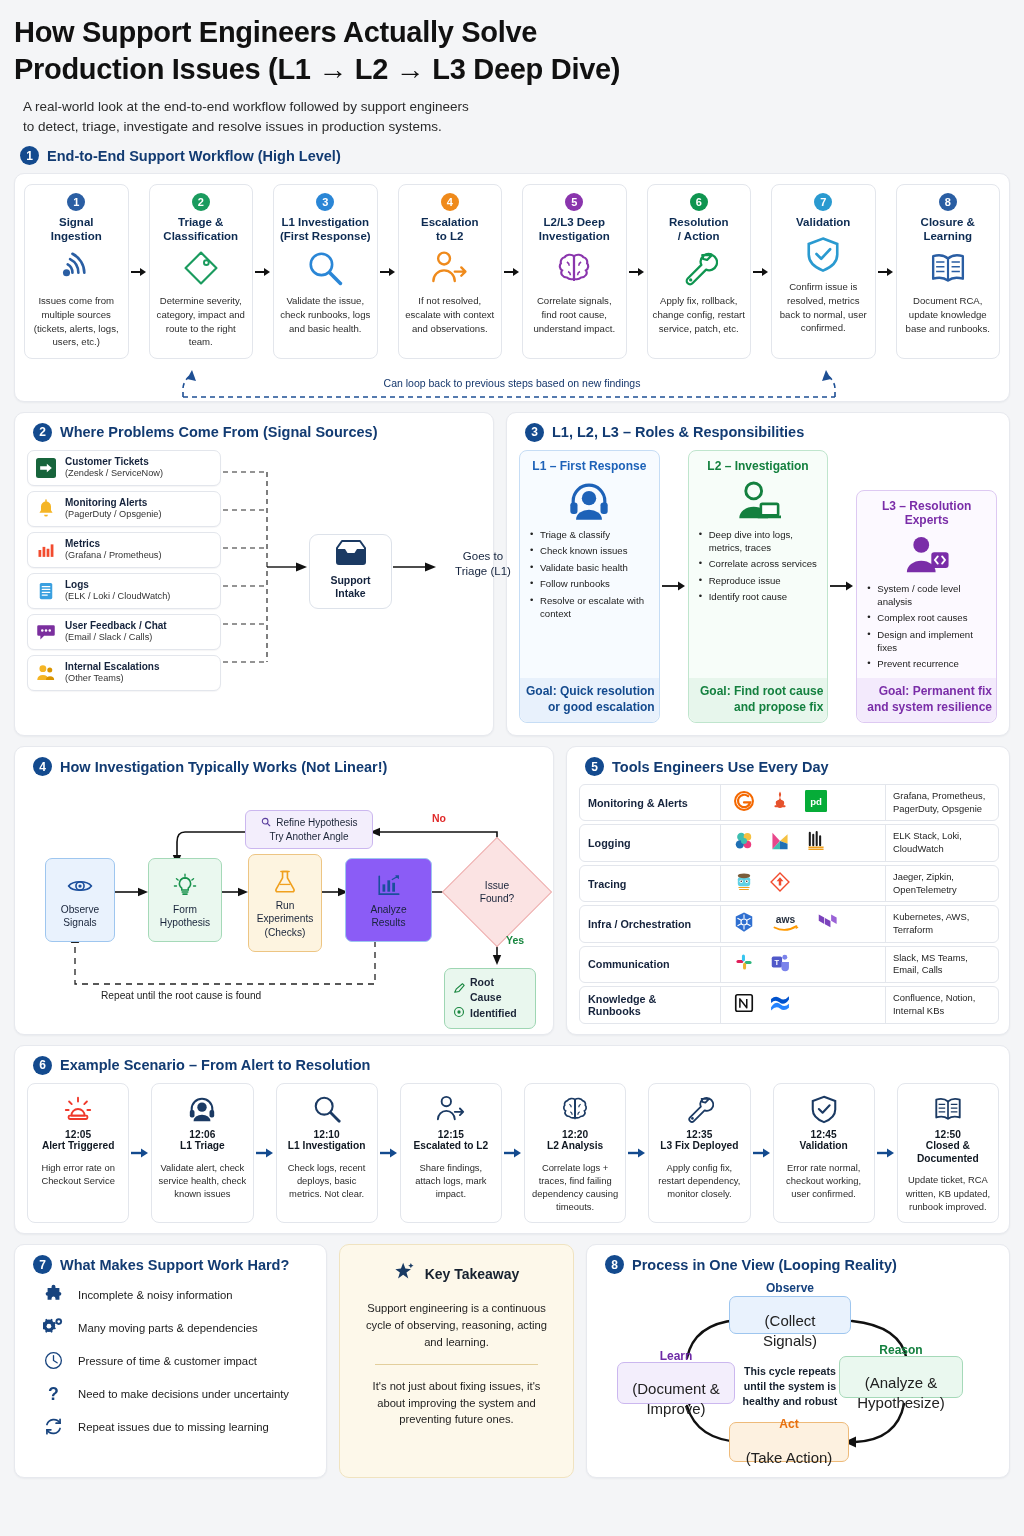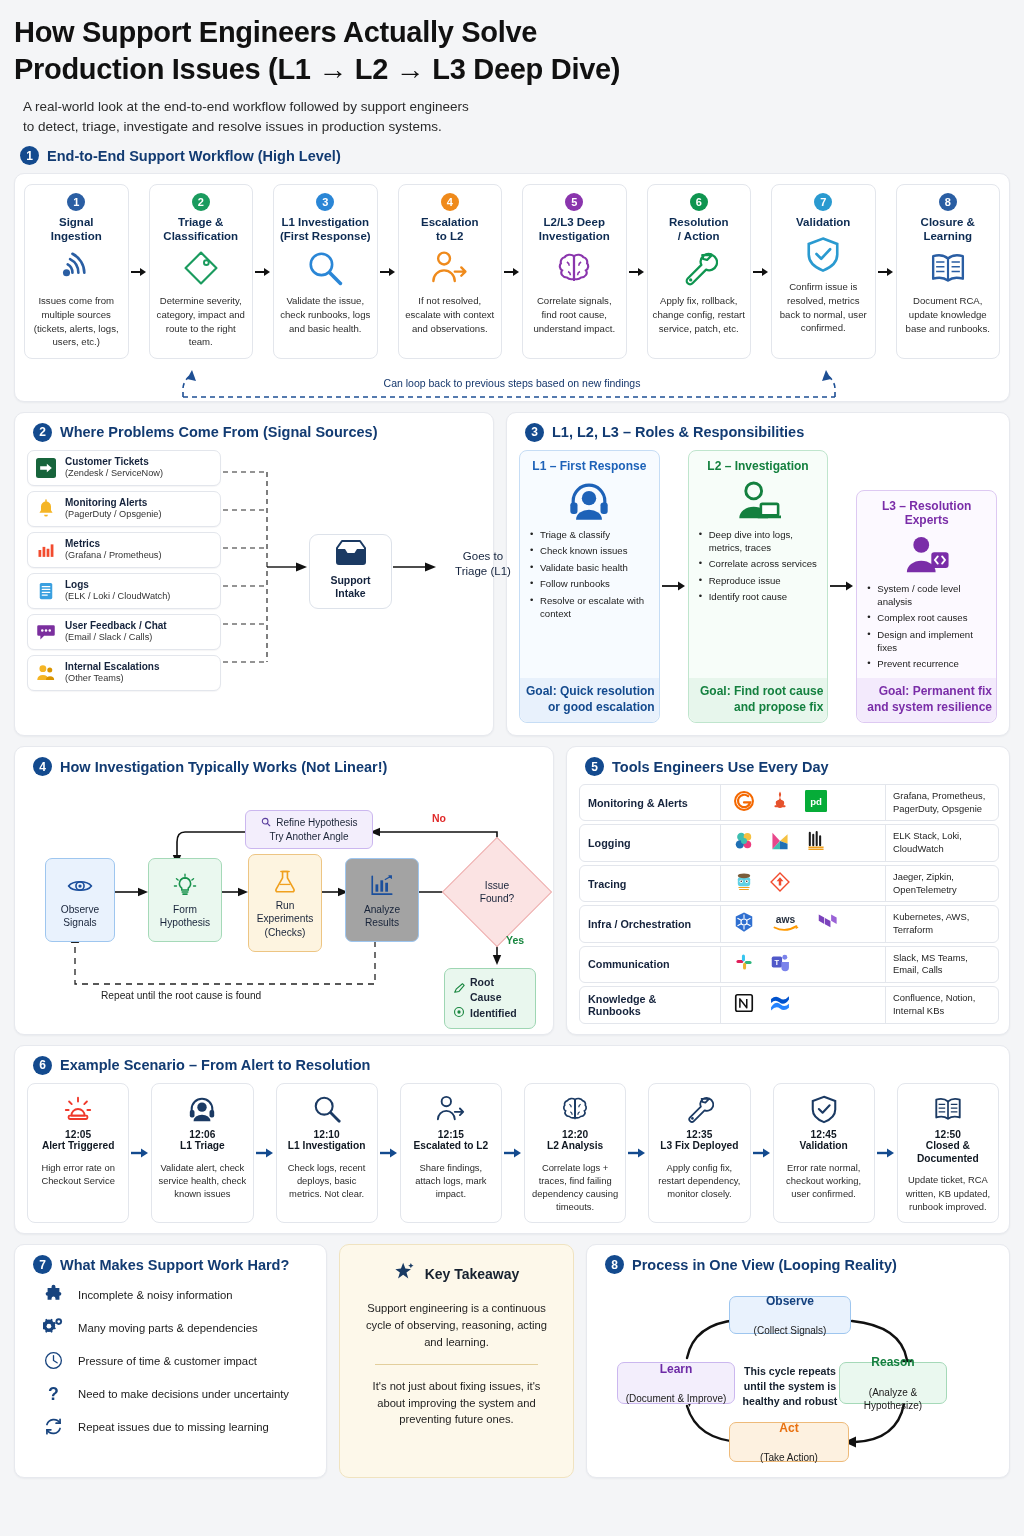--- a/index.html
+++ b/index.html
@@ -170,21 +170,21 @@
   .tk-p { font-size: 11.2px; line-height: 1.5; text-align: center; color: #1e1e1e; }
   .tk-div { width: 86%; height: 1px; background: #e3cf9c; margin: 13px 0; }
 
   #sec8 { flex: 1 1 auto; padding: 10px 12px 10px 12px; }
   .cycle { position: relative; height: 185px; }
   .cyc-box {
     position: absolute; border-radius: 7px; text-align: center; padding: 6px 7px;
     display: flex; flex-direction: column; justify-content: center;
   }
   .cyc-t { font-size: 12px; font-weight: bold; line-height: 1.2; }
-  .cyc-s { font-size: 10px; color: #202020; line-height: 1.3; margin-top: 16px; text-align: center; }
+  .cyc-s { font-size: 15px; color: #202020; line-height: 1.3; margin-top: 16px; text-align: center; }
   .cyc-note {
     position: absolute; text-align: center; font-size: 10.6px; font-weight: bold;
     line-height: 1.4; color: #16212f;
   }
   .cycle svg.lines { position: absolute; left: 0; top: 0; }
 </style>
 </head>
 <body>
 
 <div class="page">
@@ -635,21 +635,21 @@
               <svg width="26" height="26" viewBox="0 0 32 32">
                 <path d="M13 3 v8 L5 25 a2 2 0 0 0 1.8 3 h18.4 a2 2 0 0 0 1.8 -3 L19 11 V3 Z" fill="none" stroke="#f0a01e" stroke-width="2" stroke-linejoin="round"></path>
         <path d="M11 3 h10" stroke="#f0a01e" stroke-width="2" stroke-linecap="round"></path>
         <path d="M9.5 19 h13" stroke="#f0a01e" stroke-width="1.6"></path>
               </svg>
             </div>
             <div>Run</div>
             <div>Experiments</div>
             <div>(Checks)</div>
           </div>
-        <div class="inv-box" style="left: 318px; top: 74px; width: 74px; height: 84px; background: #a3a3a3; border: 1px solid rgb(158, 198, 239);">
+        <div class="inv-box" style="left: 318px; top: 74px; width: 87px; height: 84px; background: #8b5cf6; border: 1px solid rgb(158, 198, 239);">
             <div class="bx-ic">
               <svg width="26" height="26" viewBox="0 0 32 32">
                 <path d="M4 4 v22 h24" fill="none" stroke="#1b4f9c" stroke-width="2" stroke-linecap="round"></path>
         <rect x="8" y="14" width="3.4" height="9" fill="#1b4f9c"></rect>
         <rect x="14" y="9" width="3.4" height="14" fill="#1b4f9c"></rect>
         <rect x="20" y="12" width="3.4" height="11" fill="#1b4f9c"></rect>
         <path d="M20 8 L27 4 M24.5 3.5 h3 v3" stroke="#1b4f9c" stroke-width="1.5" fill="none" stroke-linecap="round"></path>
               </svg>
             </div>
             <div>Analyze</div>
@@ -1053,21 +1053,21 @@
           <path d="M245 160 l12 -5.4 v10.8 z" fill="#111"></path>
           <path d="M142 160 Q98 158 88 124" fill="none" stroke="#111" stroke-width="2.4" stroke-linecap="round"></path>
           <path d="M85 113 l10.8 0 l-5.4 12 z" fill="#111"></path>
           <path d="M88 76 Q95 42 138 38" fill="none" stroke="#111" stroke-width="2.4" stroke-linecap="round"></path>
           <path d="M149 38 l-12 5.4 v-10.8 z" fill="#111"></path>
         </svg>
         <div class="cyc-box" style="left: 130px; top: 14px; width: 122px; height: 38px; background: rgb(233, 242, 253); border: 1px solid rgb(158, 198, 239);">
             <div class="cyc-t" style="color:#14417e">Observe</div>
        <div class="cyc-s">(Collect Signals)</div>
           </div>
-        <div class="cyc-box" style="left: 240px; top: 80px; width: 108px; height: 42px; background: rgb(234, 248, 239); border: 1px solid rgb(165, 217, 184);">
+        <div class="cyc-box" style="left: 240px; top: 74px; width: 124px; height: 42px; background: rgb(234, 248, 239); border: 1px solid rgb(165, 217, 184);">
             <div class="cyc-t" style="color:#14803f">Reason</div>
        <div class="cyc-s">(Analyze &amp; Hypothesize)</div>
           </div>
         <div class="cyc-box" style="left: 130px; top: 140px; width: 120px; height: 40px; background: rgb(253, 241, 224); border: 1px solid rgb(238, 186, 121);">
             <div class="cyc-t" style="color:#e8700f">Act</div>
        <div class="cyc-s">(Take Action)</div>
           </div>
         <div class="cyc-box" style="left: 18px; top: 80px; width: 118px; height: 42px; background: rgb(243, 238, 252); border: 1px solid rgb(203, 183, 239);">
             <div class="cyc-t" style="color:#6d2aa6">Learn</div>
        <div class="cyc-s">(Document &amp; Improve)</div>

